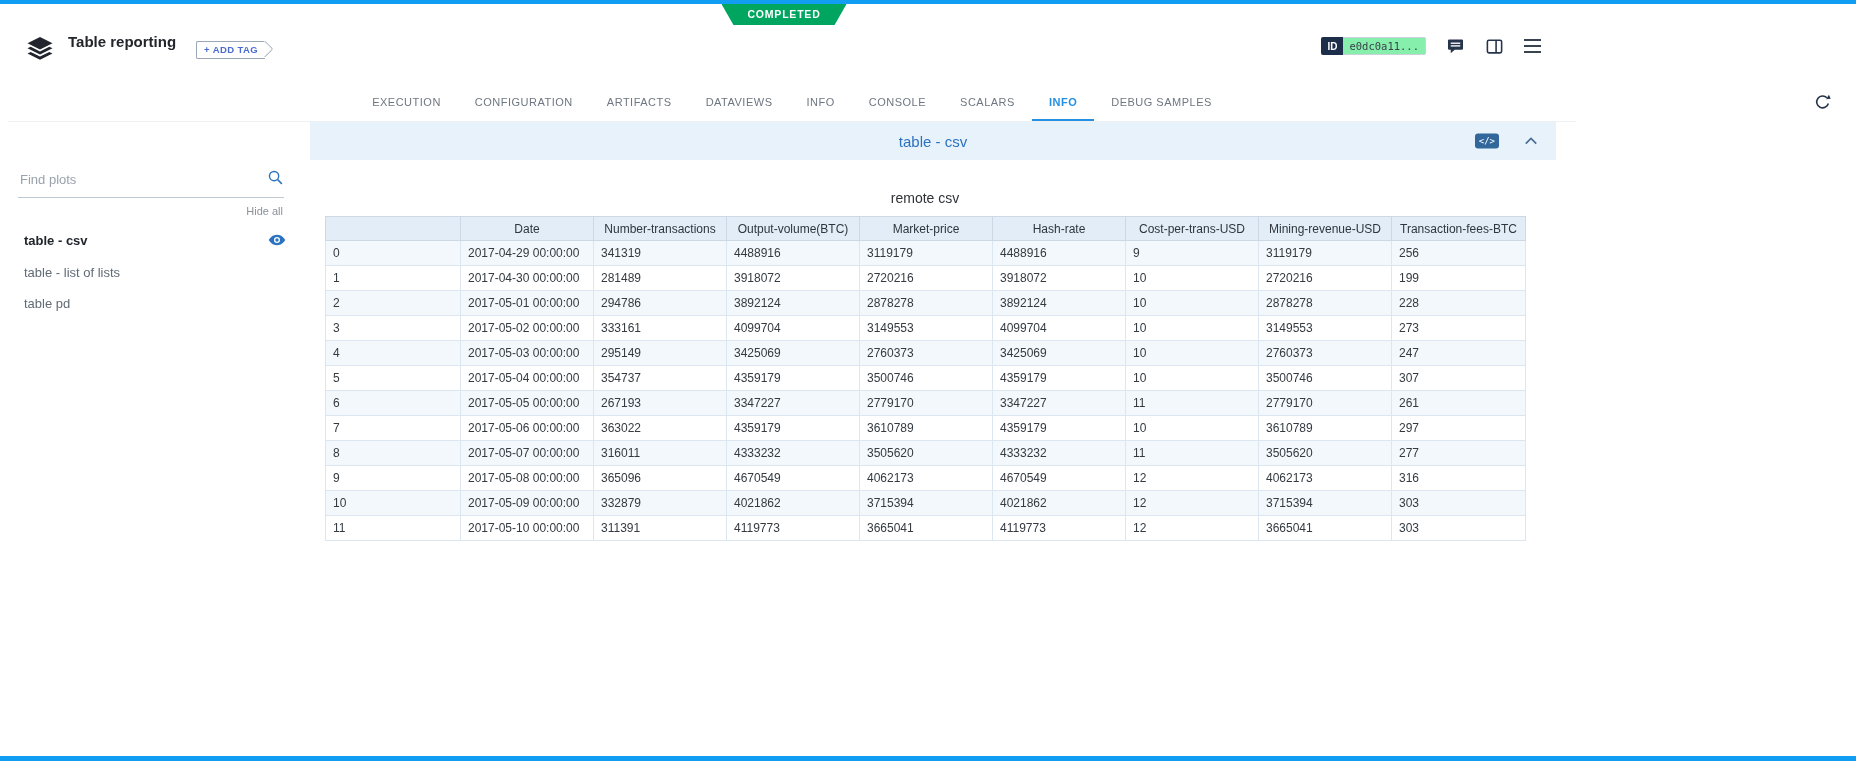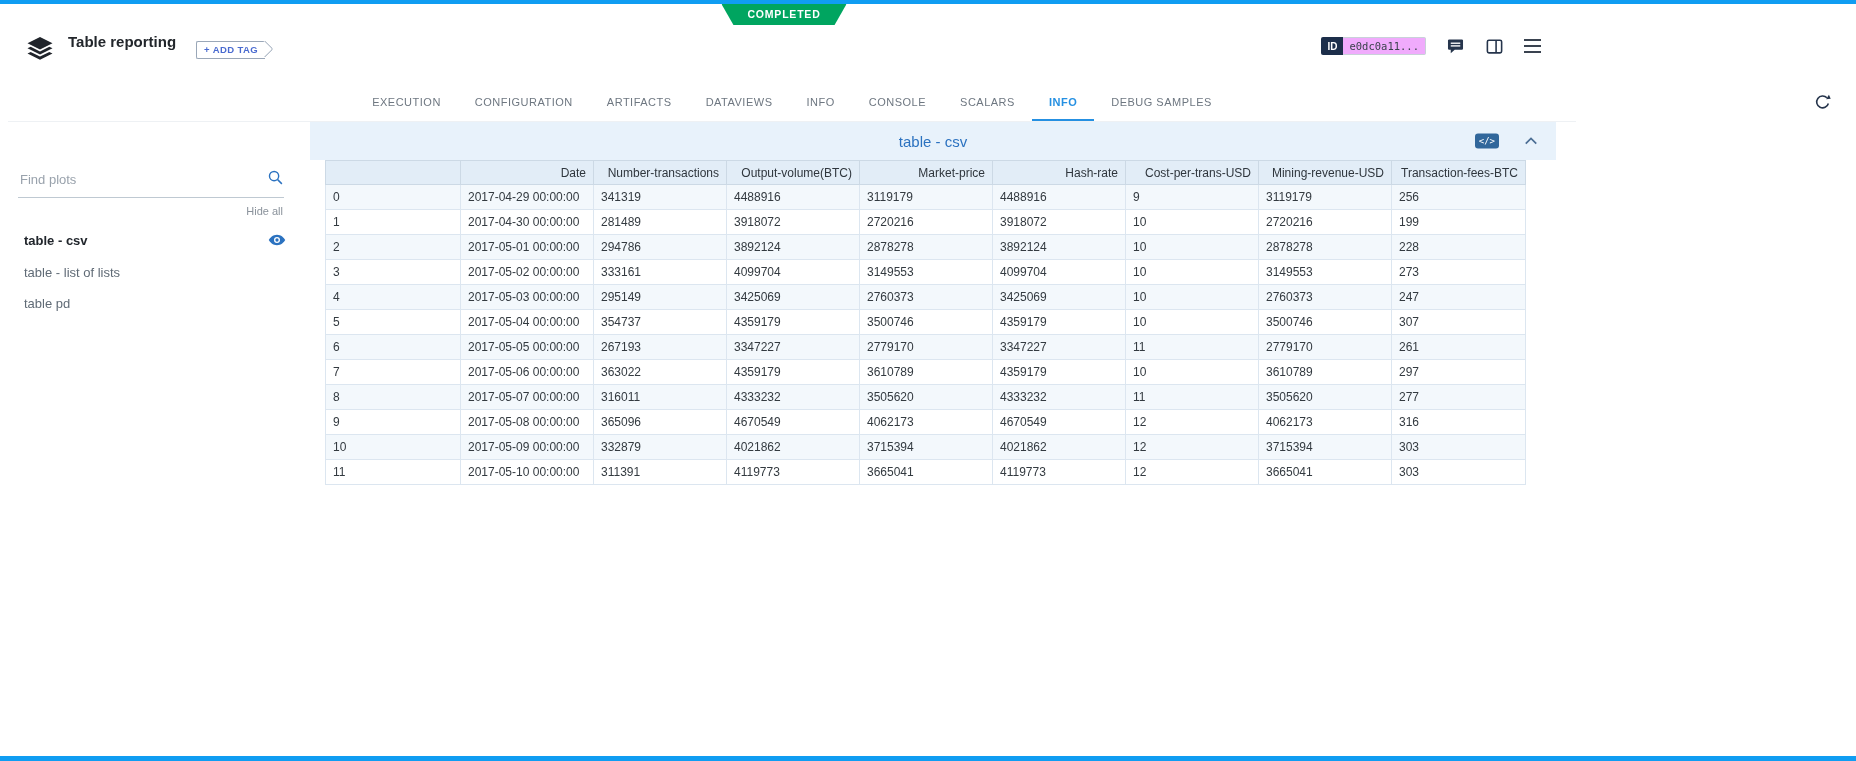--- a/index.html
+++ b/index.html
@@ -38,21 +38,21 @@
     content:""; position:absolute; top:1.6px; right:-5.6px; width:11px; height:11px; background:#fff;
     border-top:1px solid #9aa7b8; border-right:1px solid #9aa7b8; transform:rotate(45deg); border-radius:0 2px 0 0;
   }
   .header-right { display:flex; align-items:center; gap:20px; margin-top:-6px; }
   .id-badge { display:flex; align-items:stretch; cursor:pointer;text-align:center; }
   .id-key {
     background:#1c2e4a; color:#fff; font-size:10px; font-weight:bold;
     padding:3px 6px; border-radius:2px 0 0 2px; display:flex; align-items:center;
   }
   .id-val {
-    background:#f0abfc; border:1px solid #c9d1d9; border-left:none; border-radius:0 2px 2px 0;
+    background:#86efac; border:1px solid #c9d1d9; border-left:none; border-radius:0 2px 2px 0;
     color:#3a424c; font-family:"DejaVu Sans Mono", monospace; font-size:10.5px;
     padding:2px 6px; display:flex; align-items:center; white-space:nowrap;
   }
   .hicon { display:inline-flex; cursor:pointer; }
 
   
   .tabbar {
     position:absolute; left:8px; top:84px; width:1568px; height:38px;
     display:flex; justify-content:center; border-bottom:1px solid #eef1f4;
   }
@@ -97,21 +97,21 @@
   }
   .collapse-btn { position:absolute; right:18px; top:50%; transform:translateY(-50%); cursor:pointer; display:flex; }
 
   .plot-body { width:1215px; margin-left:15px; }
   .plot-title { text-align:center; font-size:14px; color:#2f3337; margin:30px 0 10px; width:1200px; }
 
   
   table.dtable { width:1200px; table-layout:fixed; border-collapse:collapse; font-size:12px; }
   table.dtable th {
     background:#e2edf7; border:1px solid #ccd9e5; color:#2f363d; font-weight:normal;
-    text-align:right; padding:4px 7px; height:24px; overflow:hidden; white-space:nowrap;
+    text-align:center; padding:4px 7px; height:24px; overflow:hidden; white-space:nowrap;
   }
   table.dtable td {
     border:1px solid #dce6f0; color:#333a40; text-align:left;
     padding:4px 7px; height:25px; overflow:hidden; white-space:nowrap; background:#fff;
   }
   table.dtable tbody tr:nth-child(odd) td { background:#f3f8fc; }
 </style>
 </head>
 <body>
 
@@ -212,20 +212,21 @@
   <div class="section-header">
     <span class="section-title">table - csv</span>
     <span class="code-chip">&lt;/&gt;</span>
     <span class="collapse-btn">
       <svg width="14" height="10" viewBox="0 0 16 10">
         <polyline points="2,8 8,2 14,8" fill="none" stroke="#4b6e94" stroke-width="2"></polyline>
       </svg>
     </span>
   </div>
   <div class="plot-body">
+    <div class="plot-title">remote csv</div>
     <table class="dtable">
         <colgroup>
           <col style="width: 135px;">
           <col style="width: 133px;">
           <col style="width: 133px;">
           <col style="width: 133px;">
           <col style="width: 133px;">
           <col style="width: 133px;">
           <col style="width: 133px;">
           <col style="width: 133px;">

